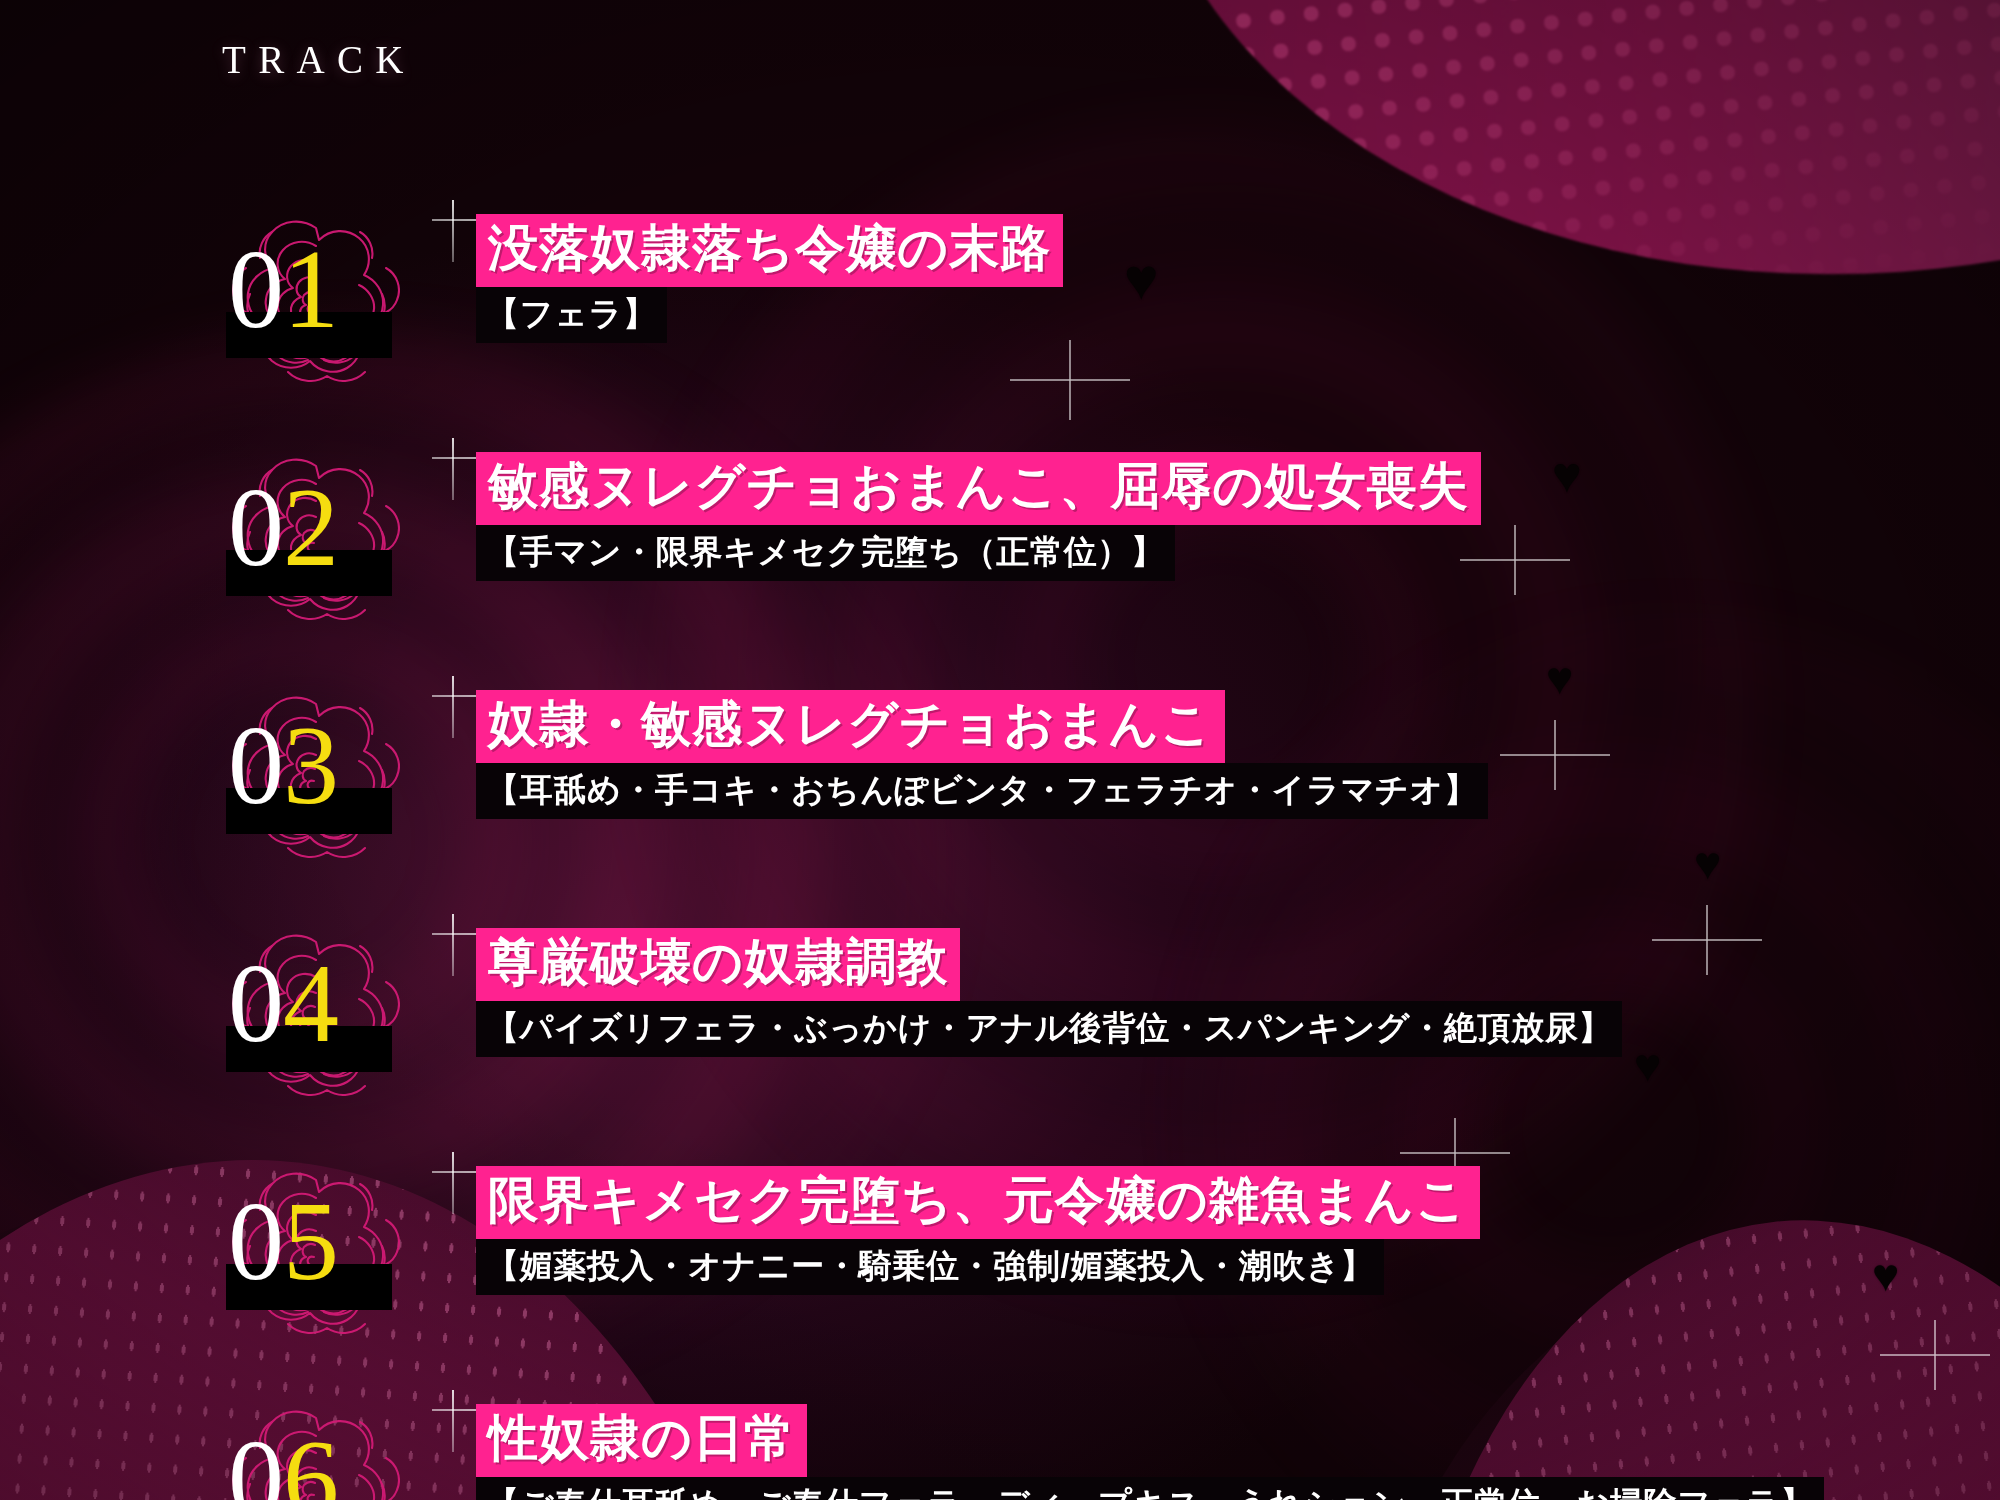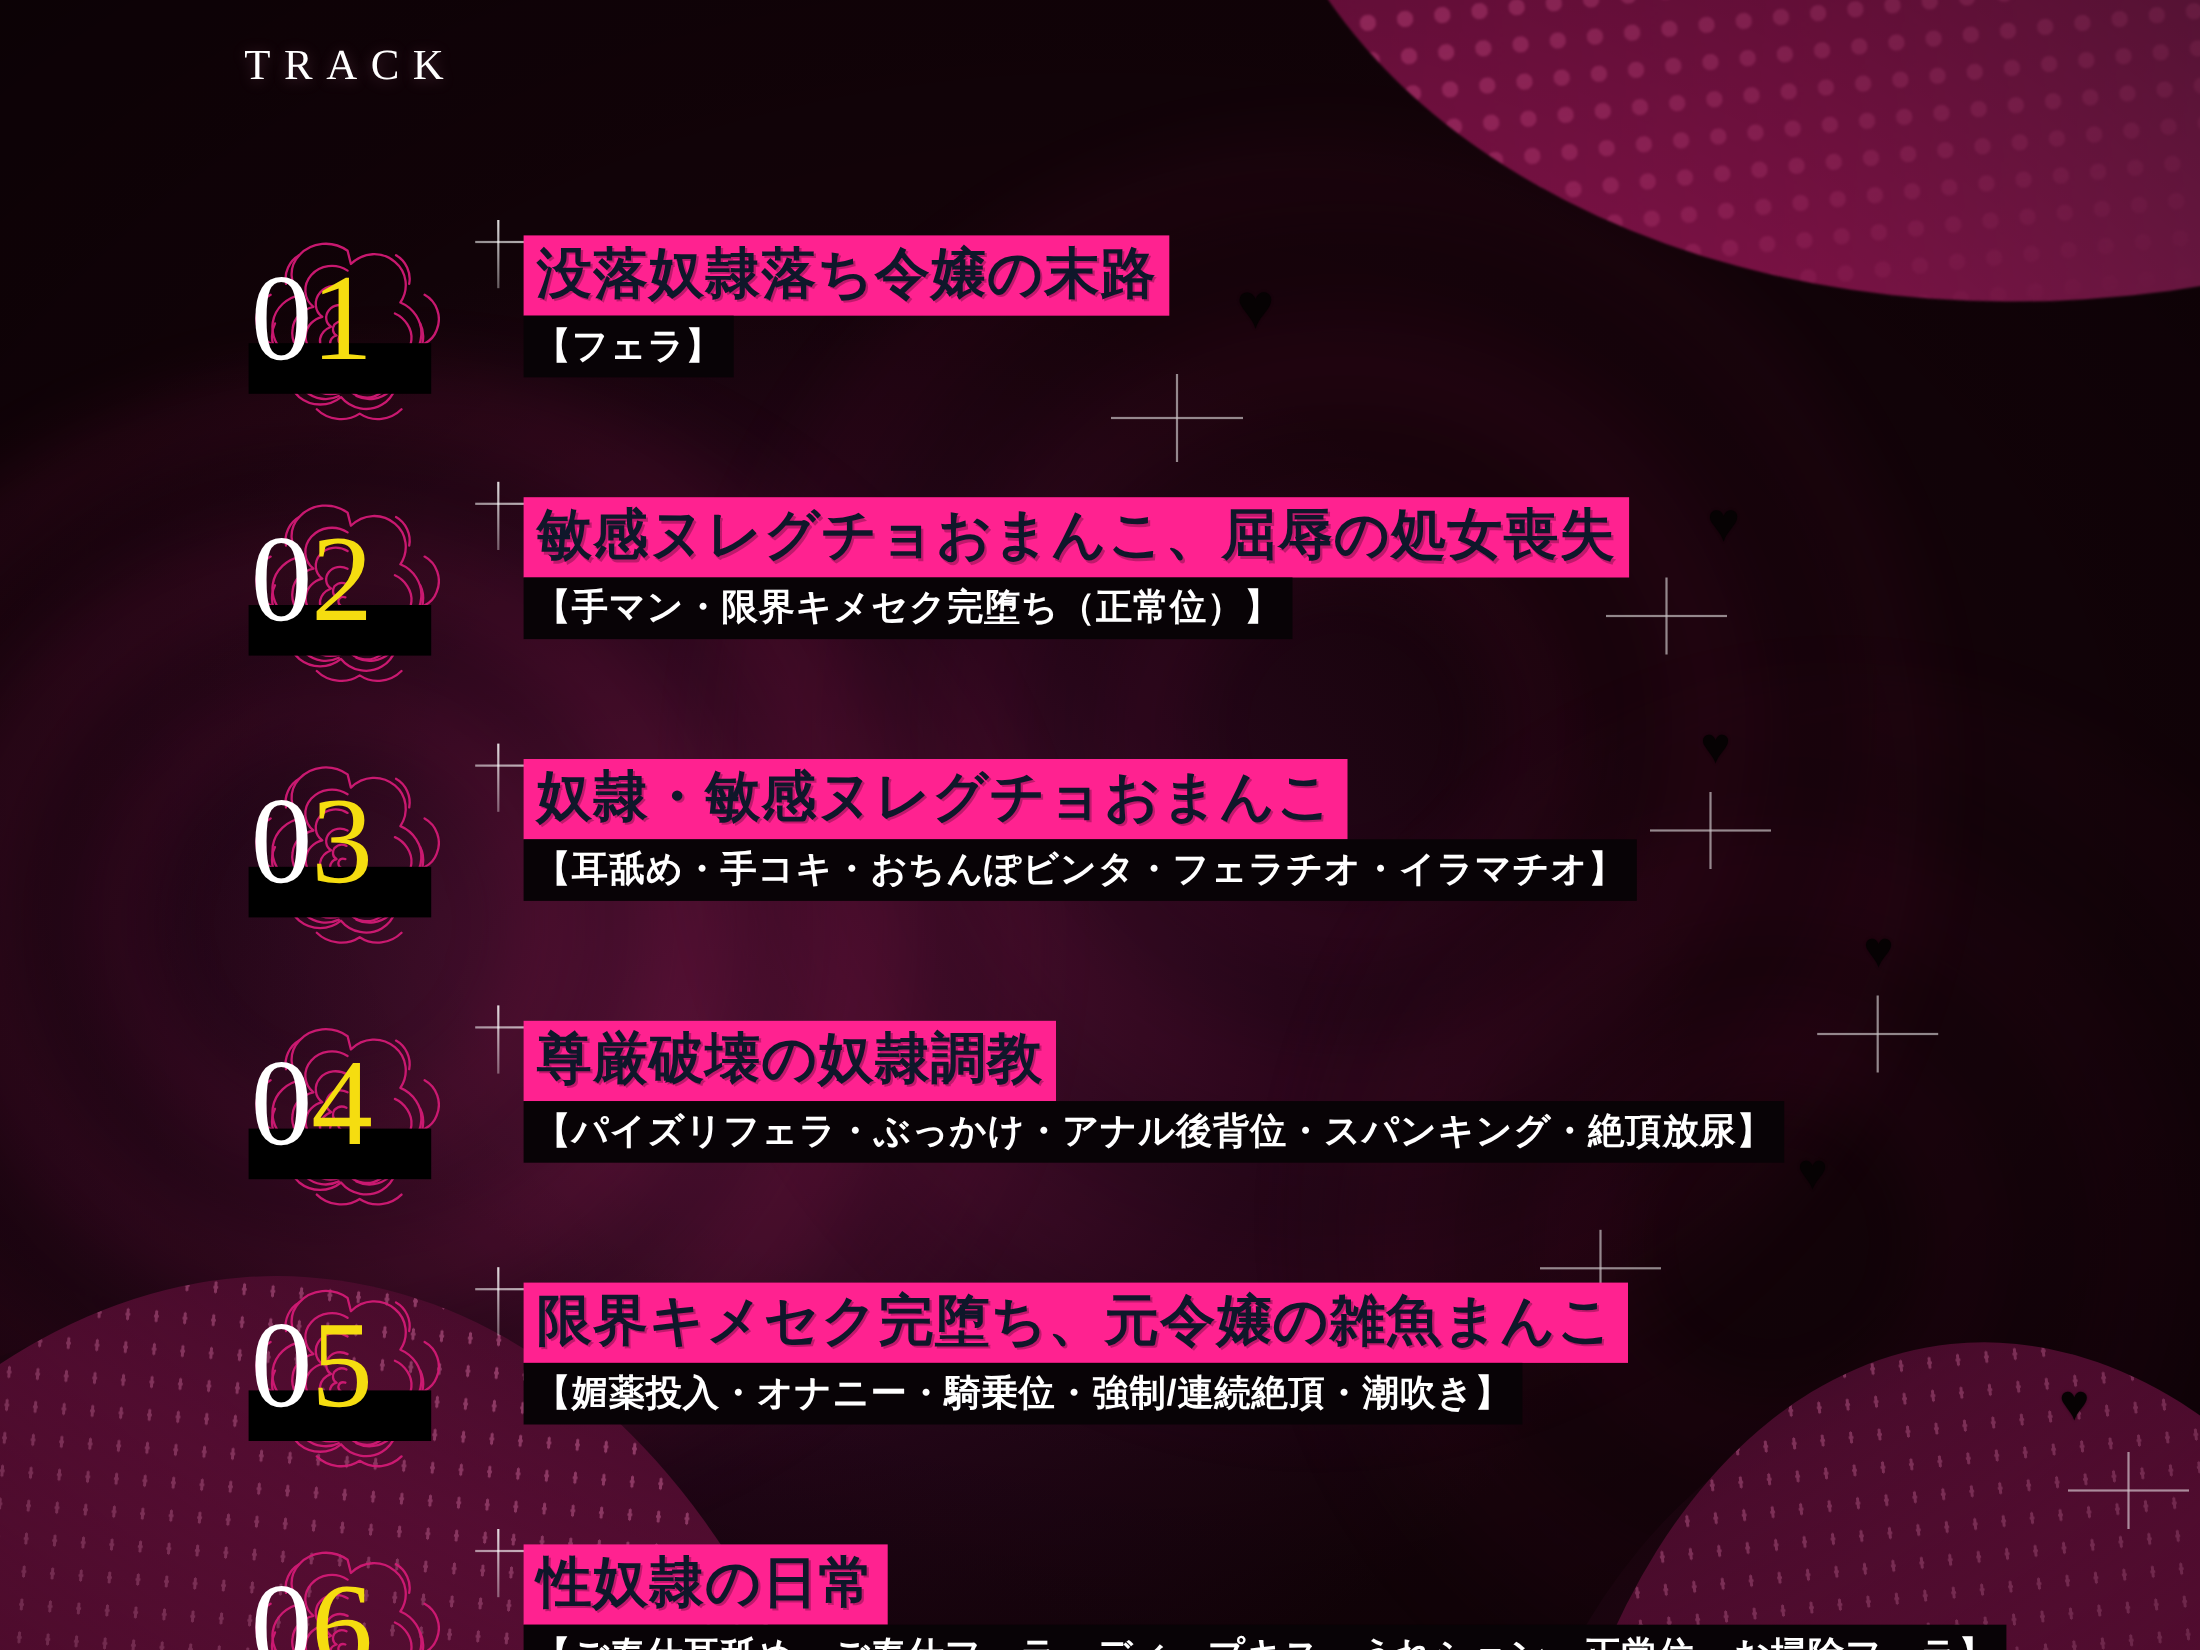--- a/index.html
+++ b/index.html
@@ -213,21 +213,21 @@
     background:linear-gradient(90deg, rgba(255,255,255,.55), rgba(255,255,255,.9));
   }
 
   .texts {
     position:absolute;
     left:476px; top:14px;
   }
   .t-title {
     display:inline-block;
     background:#ff2290;
-    color:#0f172a;
+    color:#ffffff;
     font-weight:700;
     font-size:50px;
     line-height:1.30;
     padding:2px 12px 6px 12px;
     letter-spacing:.02em;
     white-space:nowrap;
     text-shadow:2px 2px 0 rgba(0,0,0,.25);
   }
   .t-sub-wrap { margin-top:0; }
   .t-sub {
@@ -454,21 +454,21 @@
       <div class="num-text"><span class="z">0</span><span class="d">5</span></div>
     </div>
 
     <div class="tick">
       <span class="v"></span>
         <span class="h"></span>
     </div>
 
     <div class="texts">
       <div><span class="t-title">限界キメセク完堕ち、元令嬢の雑魚まんこ</span></div>
-      <div class="t-sub-wrap"><span class="t-sub">【媚薬投入・オナニー・騎乗位・強制/連続絶頂・潮吹き】</span></div>
+      <div class="t-sub-wrap"><span class="t-sub">【媚薬投入・オナニー・騎乗位・強制/媚薬投入・潮吹き】</span></div>
     </div>
   </div>
 
   <div class="track">
     <div class="num-wrap">
       <svg class="rose-svg" viewBox="0 0 200 200" xmlns="http://www.w3.org/2000/svg">
         <g fill="none" stroke="#d21a75" stroke-width="2.1" stroke-linecap="round" stroke-linejoin="round">
           <path d="M100 38c-14-10-33-8-44 4-10 11-9 27 2 36-13 2-24 12-26 25-2 14 6 28 19 33-7 11-5 26 5 35 11 9 27 9 38 0 9 11 25 14 37 7 12-7 17-22 12-35 13-3 23-14 24-28 1-13-7-25-19-30 8-12 6-28-5-37-12-10-29-9-40 2-1-4-2-8-3-12z"></path>
           <path d="M100 56c-11-7-25-5-33 4-8 9-7 22 2 29-10 2-18 10-19 20-2 11 5 22 15 26-6 9-4 21 4 28 9 7 22 7 31 0 7 9 20 11 29 5 10-5 14-17 10-27 10-3 18-11 19-22 1-10-6-20-15-24"></path>
           <path d="M100 73c-8-5-19-4-25 3-6 7-5 17 2 22-8 2-14 8-15 16-1 8 4 17 12 20-5 7-3 16 3 21 7 6 17 6 24 0 6 7 15 9 22 4 7-4 11-13 8-21"></path>

